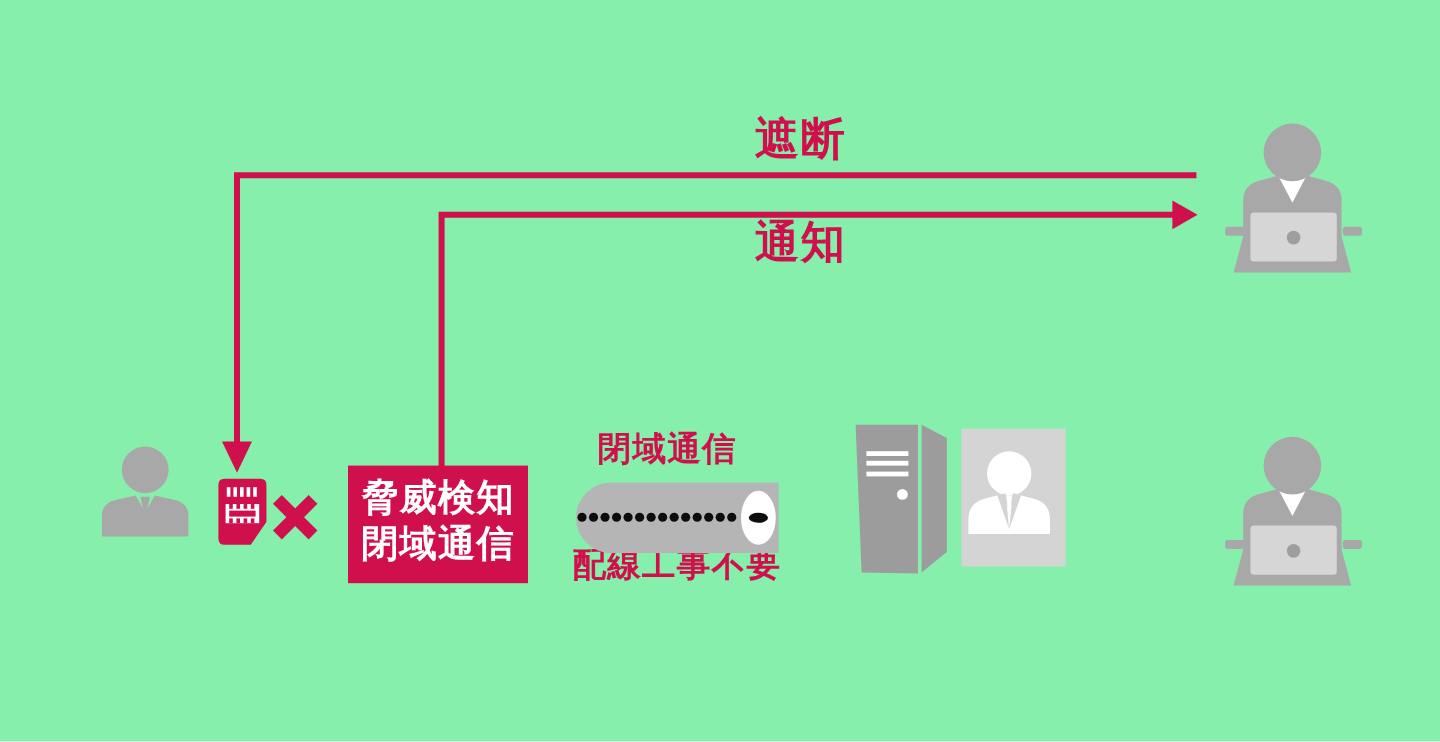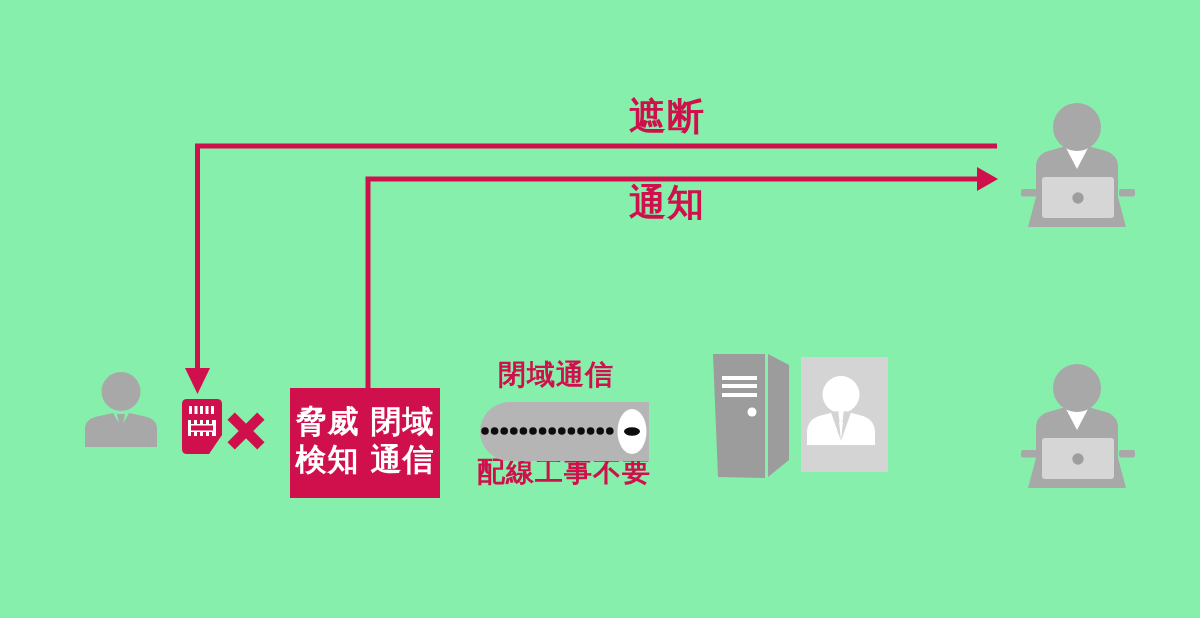--- a/index.html
+++ b/index.html
@@ -17,23 +17,23 @@
   .arrow-head{fill:var(--accent); stroke:none;}
   .red-label{
     position:absolute; color:var(--accent); font-weight:bold; text-align:center;
     line-height:1.05; letter-spacing:1px; white-space:nowrap;
   }
   .lbl-block   {left:567px; top:100px; width:200px; font-size:37px;}
   .lbl-notify  {left:567px; top:186px; width:200px; font-size:37px;}
   .lbl-tube-top{left:456px; top:362px; width:200px; font-size:28px;}
   .lbl-tube-bot{left:454px; top:459px; width:220px; font-size:28px;}
   .threat-box{
-    position:absolute; left:290px; top:388px; width:150px; height:110px;
+    position:absolute; left:290px; top:388px; width:150px; height:98px;
     background:var(--accent); color:#ffffff; font-weight:bold; font-size:31px;
-    display:flex; align-items:center; justify-content:center;
+    display:flex; flex-direction:column; align-items:center; justify-content:center;
     line-height:38px; text-align:center; letter-spacing:1px;
   }
   .fill-accent{fill:var(--accent);}
   .fill-gray{fill:var(--icon-gray);}
   .fill-light{fill:var(--light-gray);}
   .fill-tube{fill:var(--tube-gray);}
   .fill-server{fill:var(--server-gray);}
   .fill-card{fill:var(--card-gray);}
   .fill-white{fill:#ffffff;}
   .fill-dot{fill:var(--dot-black);}

